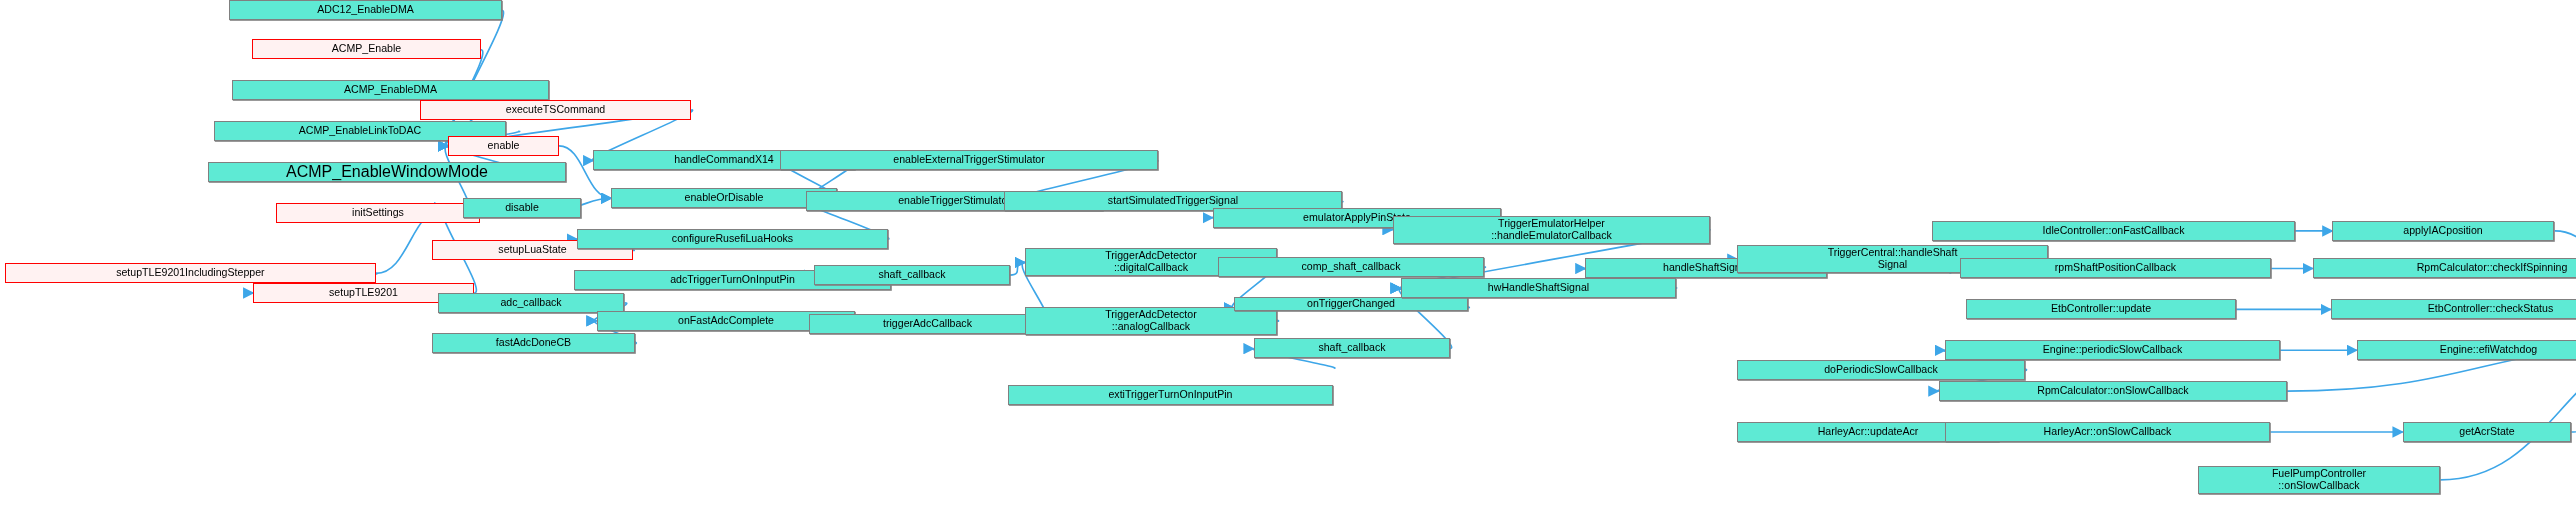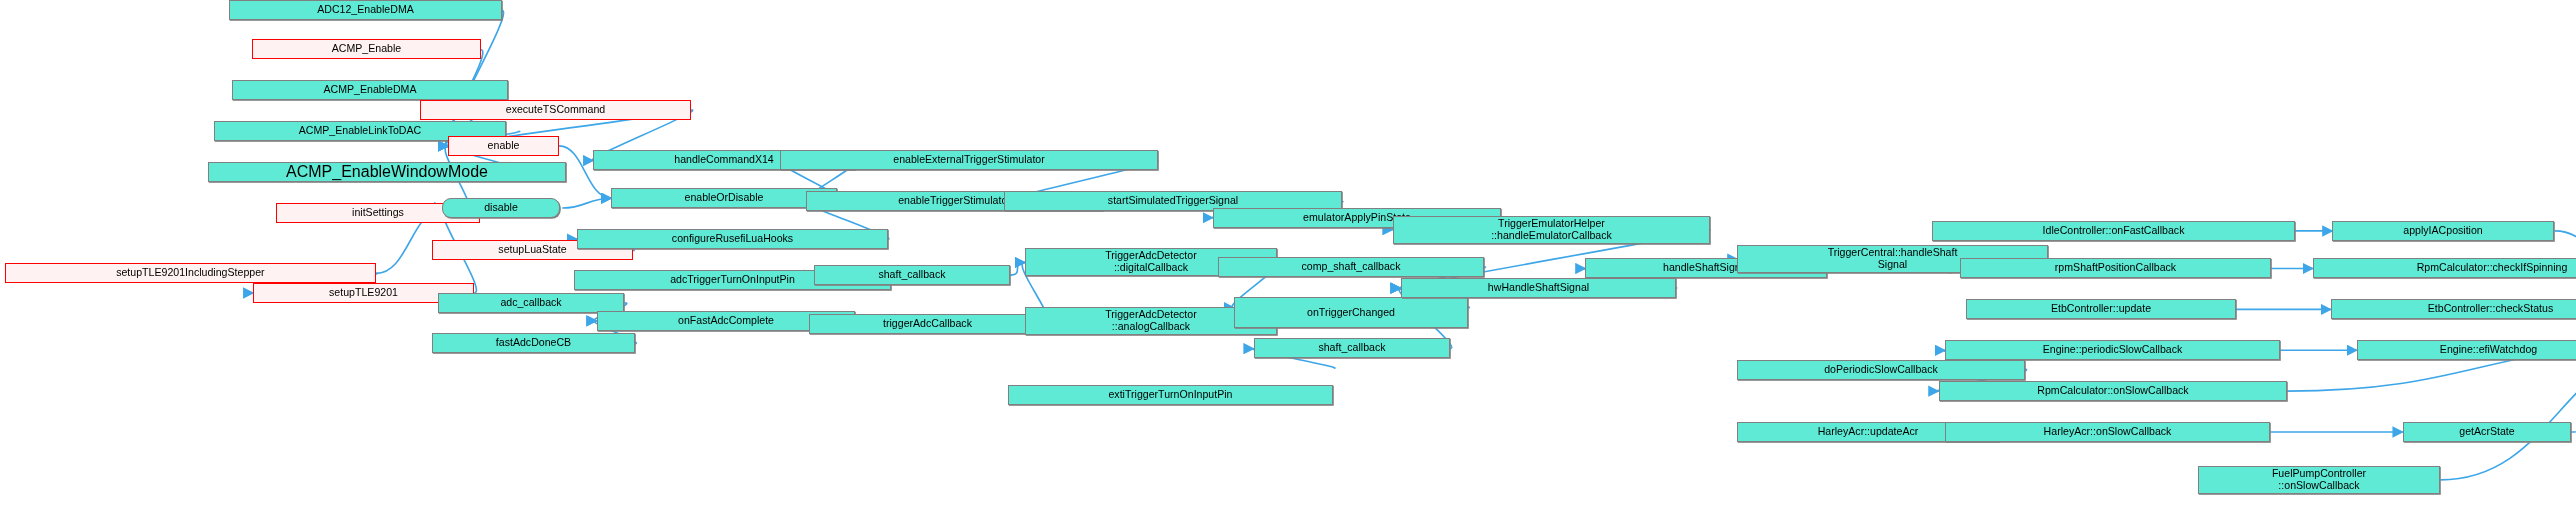--- a/index.html
+++ b/index.html
@@ -108,50 +108,50 @@
       <path d="M 3268 328.5 C 3286 328.5, 3260 419, 3278 419" fill="none" stroke="#3da6e8" stroke-width="2" marker-end="url(#ah)"></path>
       <path d="M 3242 378.5 C 3260 378.5, 3260 419, 3278 419" fill="none" stroke="#3da6e8" stroke-width="2" marker-end="url(#ah)"></path>
       <path d="M 3206 428.5 C 3240.56 428.5, 3243.44 419, 3278 419" fill="none" stroke="#3da6e8" stroke-width="2" marker-end="url(#ah)"></path>
       <path d="M 2798 478.5 C 3028.4 478.5, 3047.6 419, 3278 419" fill="none" stroke="#3da6e8" stroke-width="2" marker-end="url(#ah)"></path>
       <path d="M 3146 528.5 C 3209.36 528.5, 3214.64 419, 3278 419" fill="none" stroke="#3da6e8" stroke-width="2" marker-end="url(#ah)"></path>
       <path d="M 2986 587 C 3126.16 587, 3137.84 419, 3278 419" fill="none" stroke="#3da6e8" stroke-width="2" marker-end="url(#ah)"></path>
     </svg>
   <div id="node-layer">
       <div class="node" style="left: 229px; top: 0px; width: 273px; height: 20.4px; font-size: 10.6px;">ADC12_EnableDMA</div>
       <div class="node hl" style="left: 252px; top: 39px; width: 229px; height: 20.4px; font-size: 10.6px;">ACMP_Enable</div>
-      <div class="node" style="left: 232px; top: 80px; width: 276px; height: 20.4px; font-size: 10.6px;">ACMP_EnableDMA</div>
+      <div class="node" style="left: 232px; top: 80px; width: 317px; height: 20.4px; font-size: 10.6px;">ACMP_EnableDMA</div>
       <div class="node" style="left: 214px; top: 121px; width: 292px; height: 20.4px; font-size: 10.6px;">ACMP_EnableLinkToDAC</div>
       <div class="node" style="left: 208px; top: 162px; width: 358px; height: 20.4px; font-size: 16px;">ACMP_EnableWindowMode</div>
       <div class="node hl" style="left: 263px; top: 203px; width: 204px; height: 20.4px; font-size: 10.6px; margin-left: 13px;">initSettings</div>
       <div class="node hl" style="left: 4.9px; top: 263px; width: 371px; height: 20.4px; font-size: 10.6px;">setupTLE9201IncludingStepper</div>
       <div class="node hl" style="left: 253px; top: 283px; width: 221px; height: 20.4px; font-size: 10.6px;">setupTLE9201</div>
       <div class="node hl" style="left: 420px; top: 100px; width: 271px; height: 20.4px; font-size: 10.6px;">executeTSCommand</div>
       <div class="node hl" style="left: 448px; top: 136px; width: 111px; height: 20.4px; font-size: 10.6px;">enable</div>
-      <div class="node" style="left: 442px; top: 198px; width: 118px; height: 20.4px; font-size: 10.6px; border-radius: 9px;">disable</div>
+      <div class="node" style="left: 463px; top: 198px; width: 118px; height: 20.4px; font-size: 10.6px;">disable</div>
       <div class="node hl" style="left: 432px; top: 240px; width: 201px; height: 20.4px; font-size: 10.6px;">setupLuaState</div>
       <div class="node" style="left: 438px; top: 293px; width: 186px; height: 20.4px; font-size: 10.6px;">adc_callback</div>
       <div class="node" style="left: 432px; top: 333px; width: 203px; height: 20.4px; font-size: 10.6px;">fastAdcDoneCB</div>
       <div class="node" style="left: 593px; top: 150px; width: 262px; height: 20.4px; font-size: 10.6px;">handleCommandX14</div>
       <div class="node" style="left: 611px; top: 188px; width: 226px; height: 20.4px; font-size: 10.6px;">enableOrDisable</div>
       <div class="node" style="left: 577px; top: 229px; width: 311px; height: 20.4px; font-size: 10.6px;">configureRusefiLuaHooks</div>
       <div class="node" style="left: 574px; top: 270px; width: 317px; height: 20.4px; font-size: 10.6px;">adcTriggerTurnOnInputPin</div>
       <div class="node" style="left: 597px; top: 311px; width: 258px; height: 20.4px; font-size: 10.6px;">onFastAdcComplete</div>
       <div class="node" style="left: 780px; top: 150px; width: 378px; height: 20.4px; font-size: 10.6px;">enableExternalTriggerStimulator</div>
       <div class="node" style="left: 806px; top: 191px; width: 297px; height: 20.4px; font-size: 10.6px;">enableTriggerStimulator</div>
       <div class="node" style="left: 814px; top: 265px; width: 196px; height: 20.4px; font-size: 10.6px;">shaft_callback</div>
       <div class="node" style="left: 809px; top: 314px; width: 237px; height: 20.4px; font-size: 10.6px;">triggerAdcCallback</div>
       <div class="node" style="left: 1004px; top: 191px; width: 338px; height: 20.4px; font-size: 10.6px;">startSimulatedTriggerSignal</div>
       <div class="node" style="left: 1025px; top: 248px; width: 252px; height: 28px; font-size: 10.6px;">TriggerAdcDetector
 ::digitalCallback</div>
       <div class="node" style="left: 1025px; top: 307px; width: 252px; height: 28px; font-size: 10.6px;">TriggerAdcDetector
 ::analogCallback</div>
       <div class="node" style="left: 1008px; top: 358px; width: 325px; height: 20.4px; font-size: 10.6px; margin-top: 27px;">extiTriggerTurnOnInputPin</div>
       <div class="node" style="left: 1213px; top: 208px; width: 288px; height: 20.4px; font-size: 10.6px;">emulatorApplyPinState</div>
       <div class="node" style="left: 1218px; top: 257px; width: 266px; height: 20.4px; font-size: 10.6px;">comp_shaft_callback</div>
-      <div class="node" style="left: 1234px; top: 297px; width: 234px; height: 31px; font-size: 10.6px;">onTriggerChanged</div>
+      <div class="node" style="left: 1234px; top: 297px; width: 234px; height: 14px; font-size: 10.6px;">onTriggerChanged</div>
       <div class="node" style="left: 1254px; top: 338px; width: 196px; height: 20.4px; font-size: 10.6px;">shaft_callback</div>
       <div class="node" style="left: 1393px; top: 216px; width: 317px; height: 28px; font-size: 10.6px;">TriggerEmulatorHelper
 ::handleEmulatorCallback</div>
       <div class="node" style="left: 1401px; top: 278px; width: 275px; height: 20.4px; font-size: 10.6px;">hwHandleShaftSignal</div>
       <div class="node" style="left: 1585px; top: 258px; width: 242px; height: 20.4px; font-size: 10.6px;">handleShaftSignal</div>
       <div class="node" style="left: 1737px; top: 245px; width: 311px; height: 28px; font-size: 10.6px;">TriggerCentral::handleShaft
 Signal</div>
       <div class="node" style="left: 1932px; top: 221px; width: 363px; height: 20.4px; font-size: 10.6px;">IdleController::onFastCallback</div>
       <div class="node" style="left: 1960px; top: 258px; width: 311px; height: 20.4px; font-size: 10.6px;">rpmShaftPositionCallback</div>
       <div class="node" style="left: 1966px; top: 299px; width: 270px; height: 20.4px; font-size: 10.6px;">EtbController::update</div>

